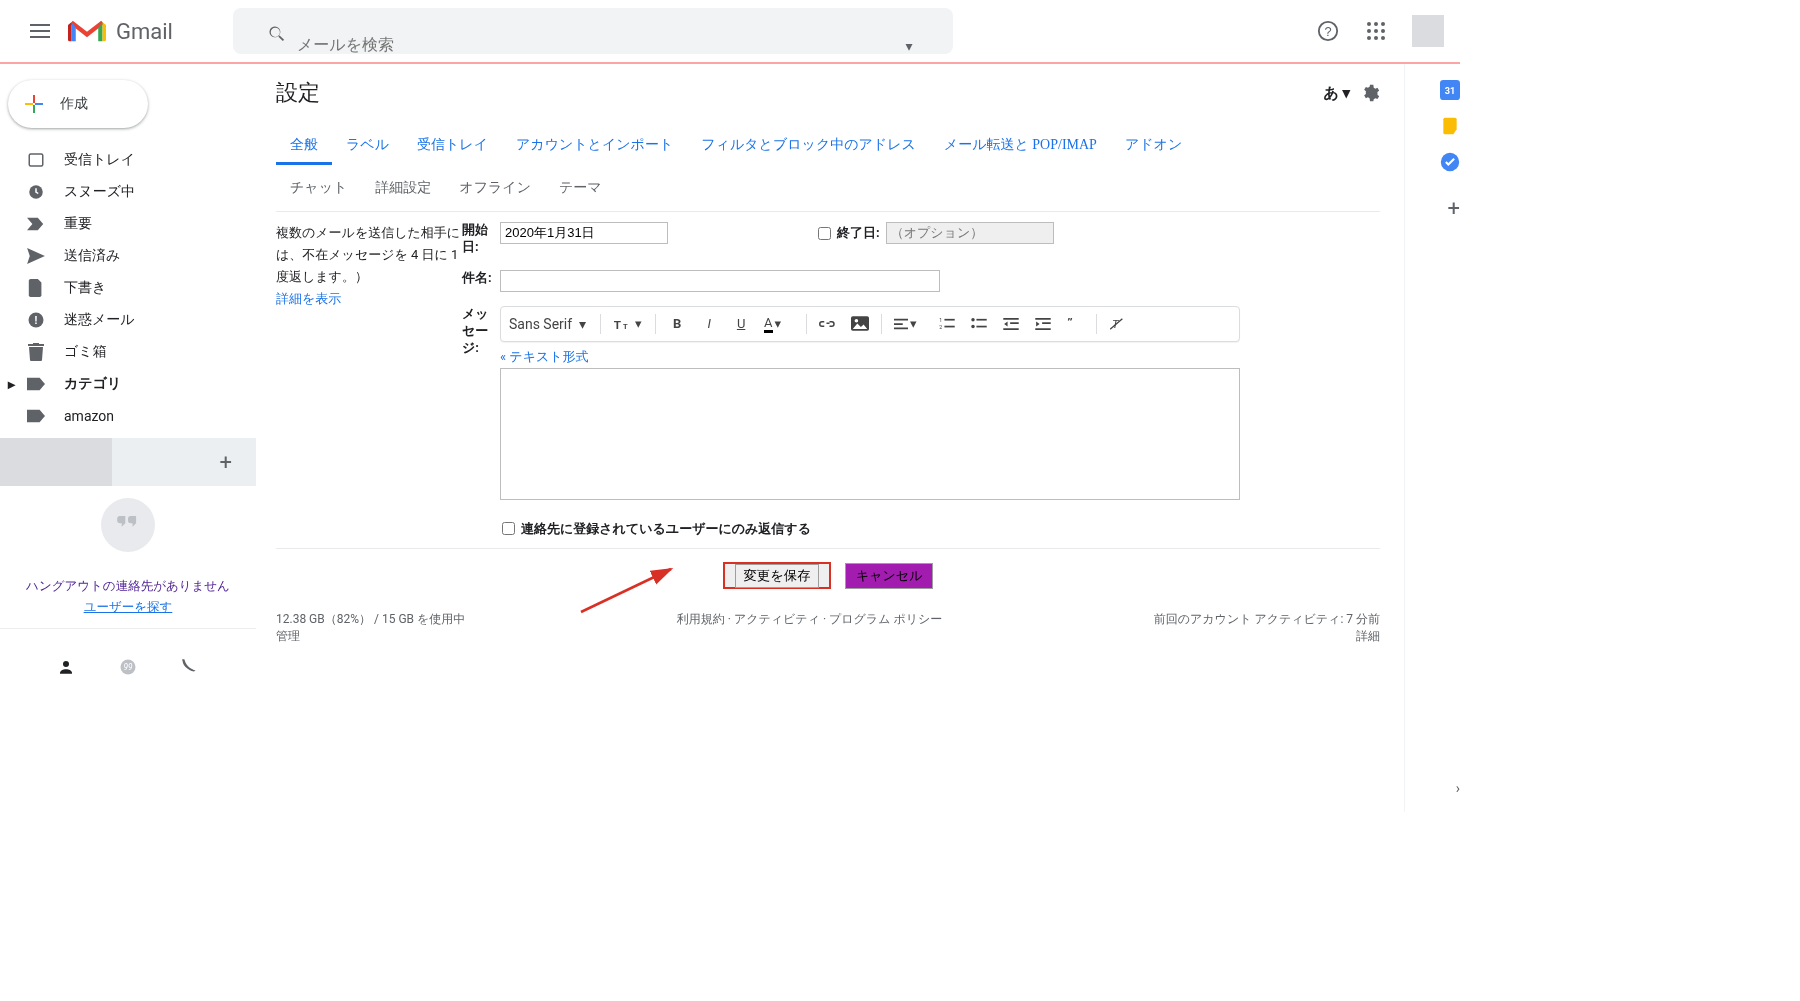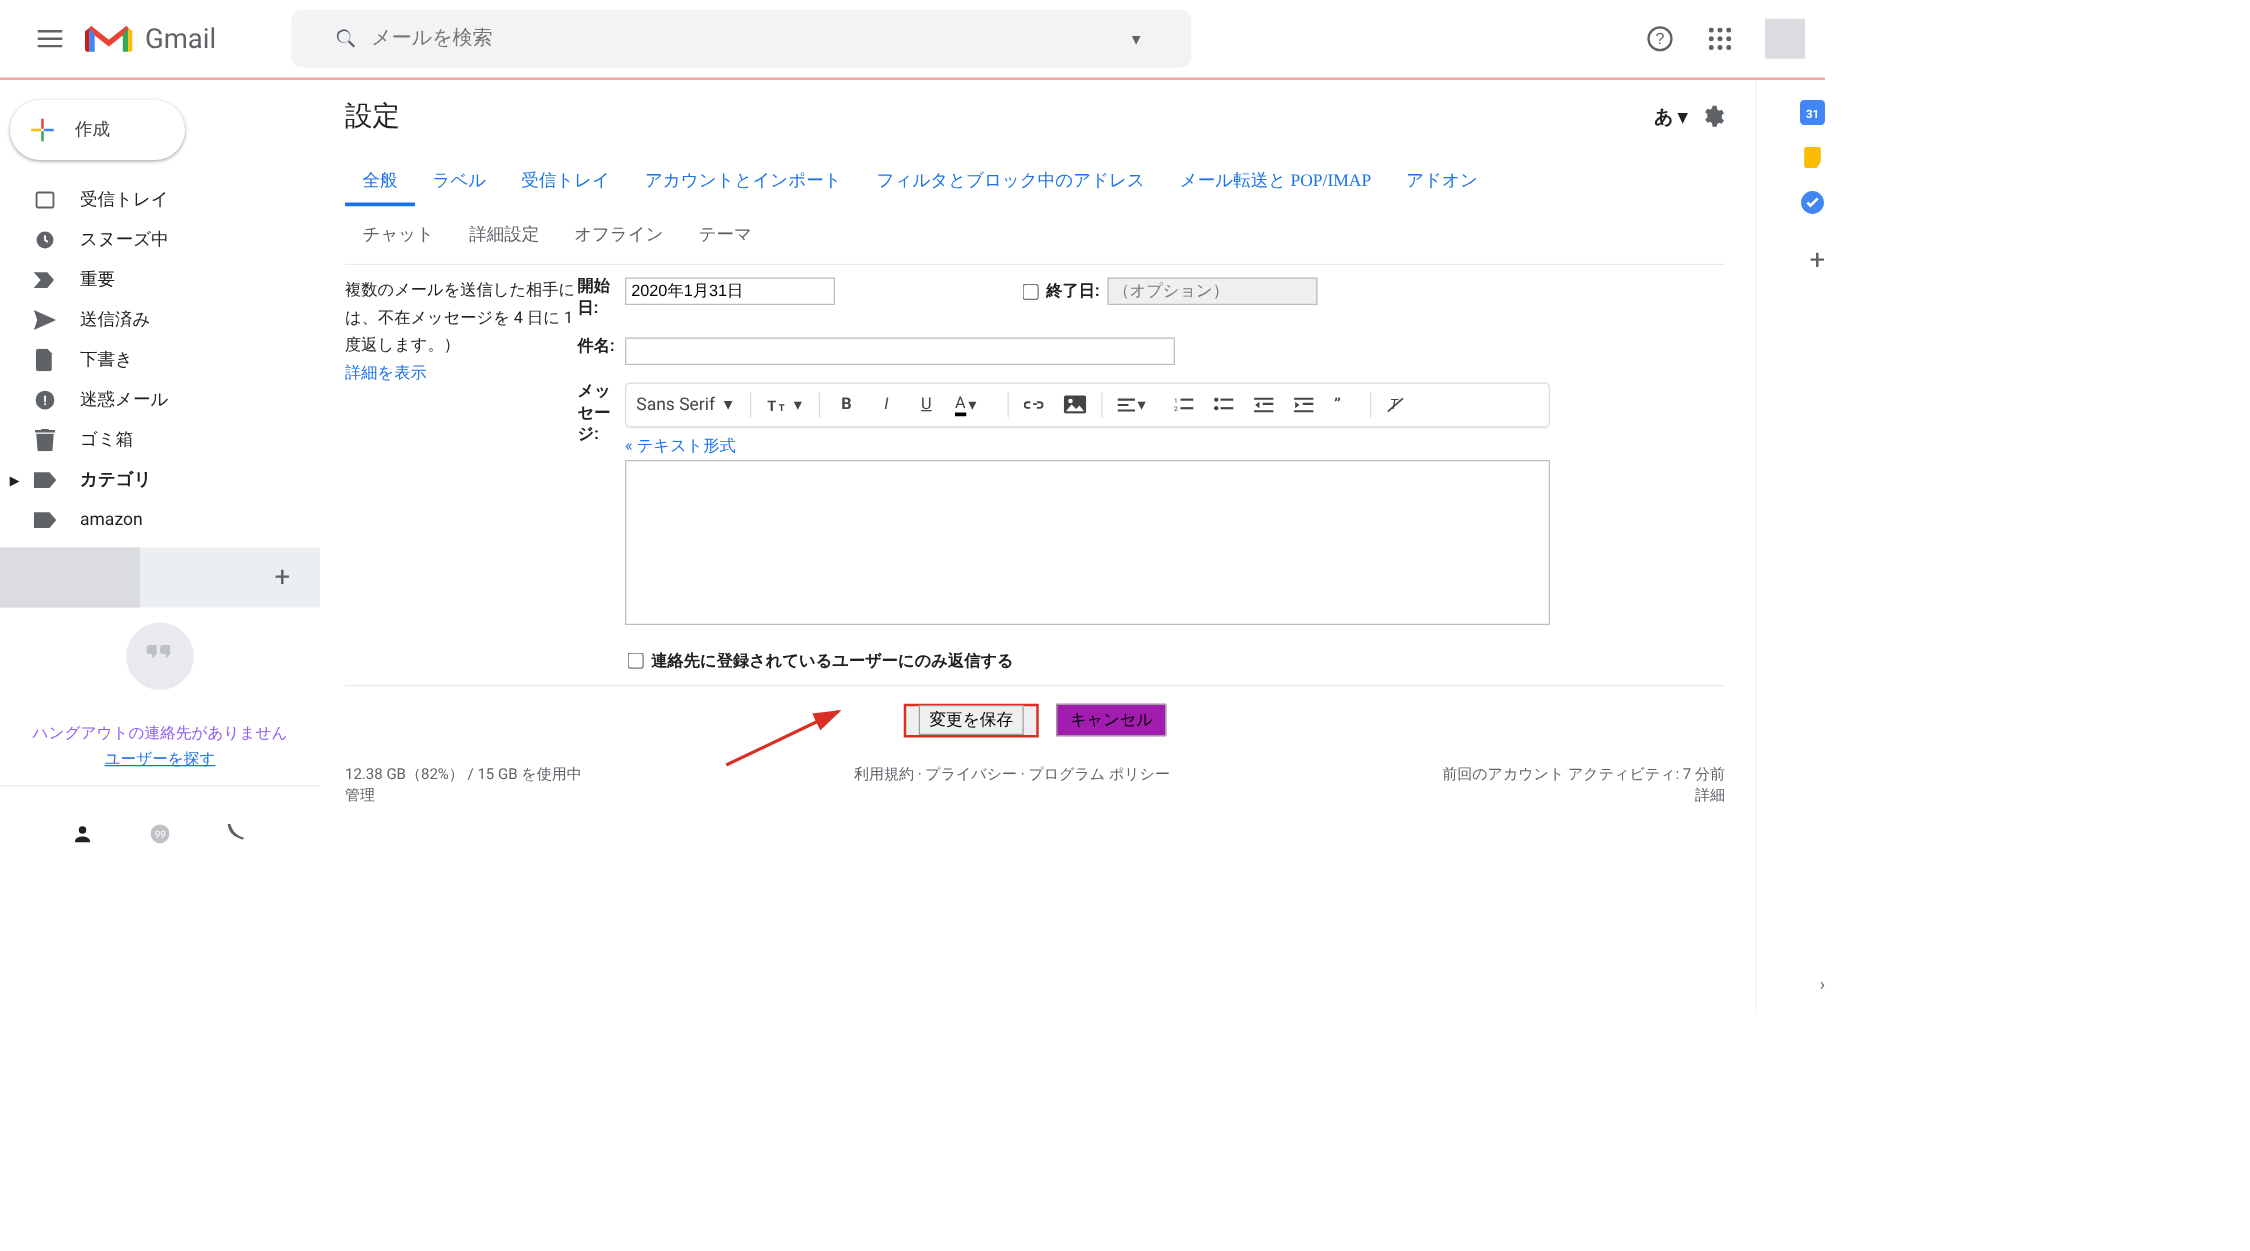--- a/index.html
+++ b/index.html
@@ -5,21 +5,21 @@
 * { margin: 0; padding: 0; box-sizing: border-box; }
 body { font-family: 'Roboto', Arial, sans-serif; font-size: 14px; color: #202124; overflow: hidden; }
 .app { display: flex; flex-direction: column; width: 1460px; height: 812px; background: #fff; }
 
 
 .header { display: flex; align-items: center; height: 64px; padding: 0 16px; border-bottom: 2px solid #fca5a5; }
 .menu-icon { width: 48px; height: 48px; display: flex; align-items: center; justify-content: center; cursor: pointer; border-radius: 50%; }
 .logo-wrap { display: flex; align-items: center; margin-left: 4px; margin-right: 60px; }
 .gmail-m { width: 38px; height: 28px; margin-right: 10px; }
 .gmail-text { font-size: 22px; color: #5f6368; font-weight: 400; }
-.search-bar { flex: 1; max-width: 720px; height: 46px; background: #f1f3f4; border-radius: 8px; display: flex; align-items: center; padding: 0 24px; }
+.search-bar { flex: 1; max-width: 720px; height: 46px; background: #f1f3f4; border-radius: 8px; display: flex; align-items: flex-end; padding: 0 24px; }
 .search-bar .search-ic { width: 40px; height: 40px; display: flex; align-items: center; justify-content: center; }
 .search-input { flex: 1; border: none; background: transparent; font-size: 16px; outline: none; color: #5f6368; }
 .search-bar .dd { width: 40px; text-align: center; color: #5f6368; cursor: pointer; }
 .header-right { margin-left: auto; display: flex; align-items: center; gap: 8px; }
 .header-icon-btn { width: 40px; height: 40px; display: flex; align-items: center; justify-content: center; cursor: pointer; border-radius: 50%; }
 .avatar-sq { width: 32px; height: 32px; background: #dadce0; margin-left: 8px; }
 
 
 .body-row { display: flex; flex: 1; overflow: hidden; }
 
@@ -32,21 +32,21 @@
 .nav-item { display: flex; align-items: center; height: 32px; padding-left: 26px; border-radius: 0 16px 16px 0; cursor: pointer; color: #202124; margin-right: 12px; }
 .nav-item .nic { width: 20px; height: 20px; margin-right: 18px; display:flex; align-items:center; justify-content:center; }
 .nav-item.bold { font-weight: 700; }
 .nav-item.caret { padding-left: 8px; }
 .nav-item.caret .caret-ic { width: 14px; margin-right: 4px; }
 .hgt-block { margin-top: 6px; }
 .hgt-row { display: flex; align-items: center; height: 48px; background: #eceff1; }
 .hgt-rect { width: 112px; height: 48px; background: #dadce0; }
 .hgt-plus { margin-left: auto; margin-right: 24px; font-size: 22px; color: #5f6368; cursor: pointer; }
 .hgt-bubble { margin: 12px auto 26px auto; width: 54px; height: 54px; border-radius: 50%; background: #e8eaed; display: flex; align-items: center; justify-content: center; }
-.hgt-msg { text-align: center; color: #8b5cf6; font-size: 12.5px; padding: 0 12px; }
+.hgt-msg { text-align: center; color: #4c1d95; font-size: 12.5px; padding: 0 12px; }
 .hgt-link { display: block; text-align: center; color: #1a73e8; font-size: 12.5px; text-decoration: underline; margin-top: 4px; cursor: pointer; }
 .hgt-bottom { display: flex; align-items: flex-end; justify-content: center; gap: 44px; height: 48px; border-top: 1px solid #eee; margin-top: 12px; font-style: italic;}
 
 
 .main { flex: 1; overflow-y: auto; padding: 14px 24px 12px 20px; position: relative; }
 .settings-head { display: flex; align-items: center; }
 .settings-title { font-size: 22px; color: #202124; }
 .settings-head-right { margin-left: auto; display: flex; align-items: center; gap: 10px; }
 .lang-indicator { font-size: 15px; font-weight: 700; }
 .tabs { display: flex; flex-wrap: wrap; gap: 0; margin-top: 20px; border-bottom: none; font-family: Liberation Serif, serif; }
@@ -423,21 +423,21 @@
         <button class="cancel-btn">キャンセル</button>
       </div>
 
       <div class="footer">
         <div>
           <span>12.38 GB（82%） / 15 GB を使用中</span><br>
           <a href="#">管理</a>
         </div>
         <div>
           <a href="#">利用規約</a> · 
-          <a href="#">プライバシー</a> · 
+          <a href="#">アクティビティ</a> · 
           <a href="#">プログラム ポリシー</a>
         </div>
         <div class="right">
           <span>前回のアカウント アクティビティ: 7 分前</span><br>
           <a href="#">詳細</a>
         </div>
       </div>
     </div>
 
     <div class="sidepanel">

